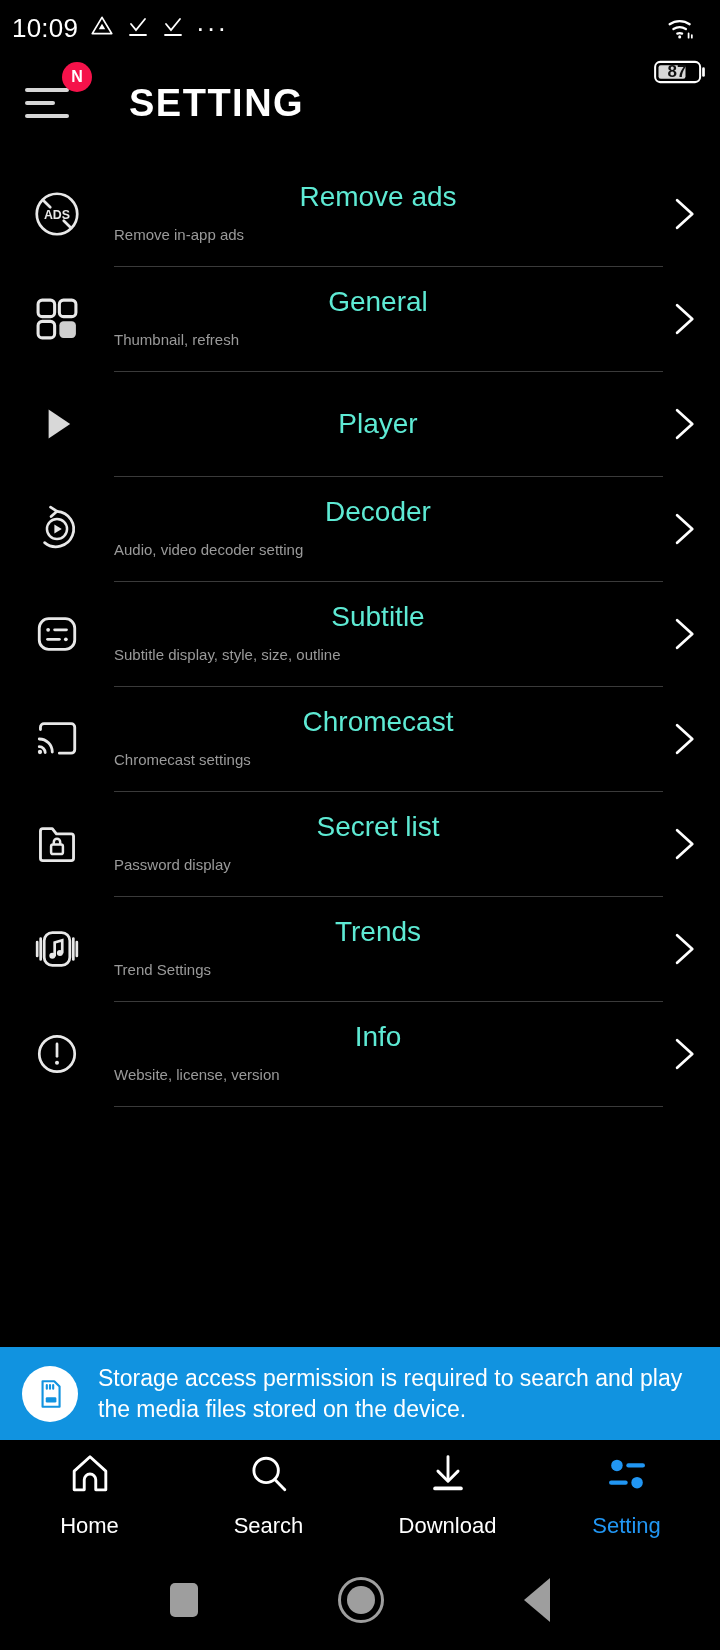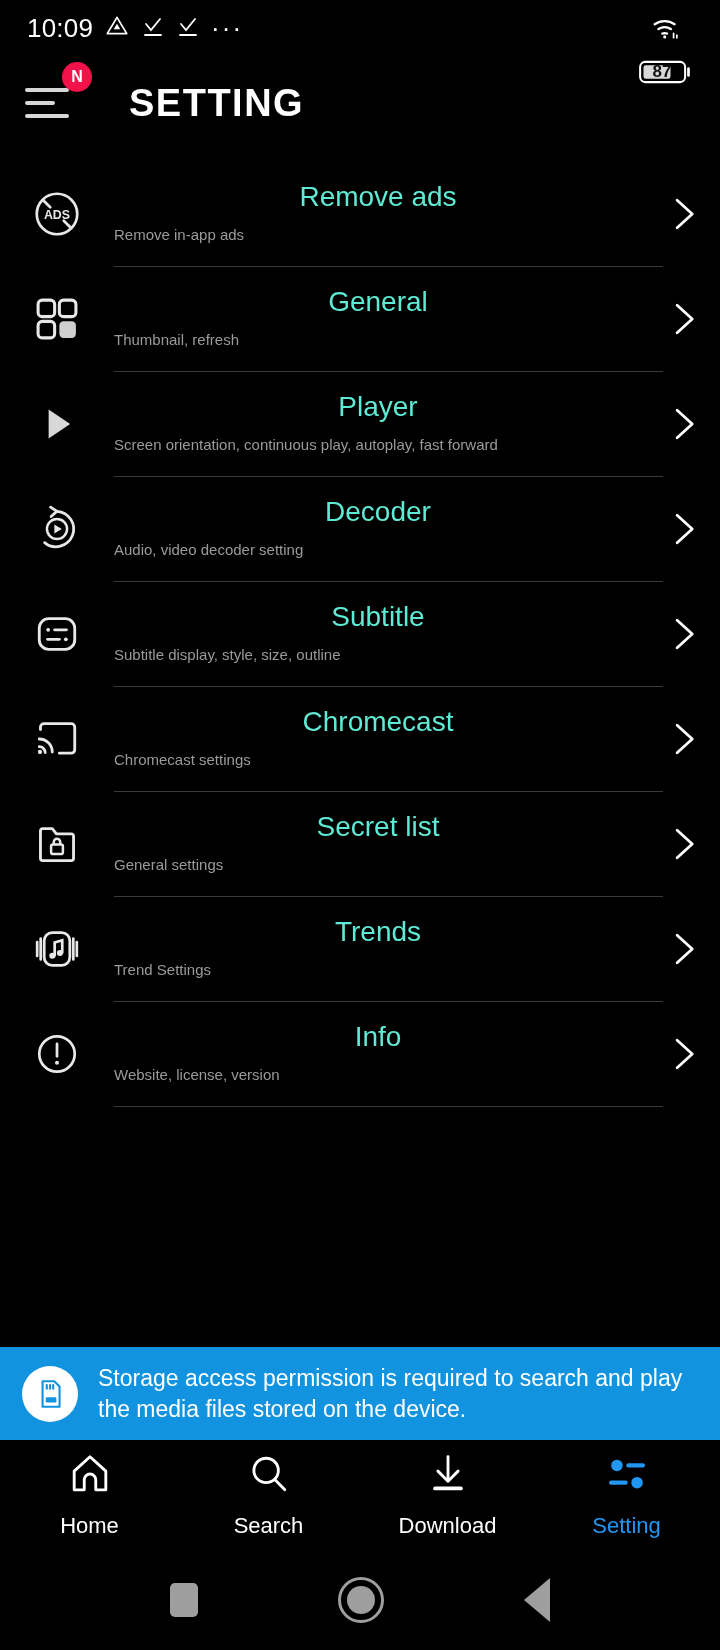--- a/index.html
+++ b/index.html
@@ -7,21 +7,21 @@
     width:720px; height:1650px;
     background:#000;
     font-family:"Liberation Sans", sans-serif;
     overflow:hidden;
   }
   .screen{ position:relative; width:720px; height:1650px; background:#000; }
 
   
   .statusbar{
     position:absolute; top:0; left:0; width:720px; height:56px;
-    display:flex; align-items:center; padding:0 27px;
+    display:flex; align-items:center; padding:0 12px;
   }
   .sb-left{ display:flex; align-items:center; gap:11px; }
   .sb-time{ color:#fff; font-size:26px; letter-spacing:.2px; font-weight:400; }
   .sb-right{ margin-left:auto; display:flex; align-items:center; gap:13px;flex-direction:column; }
   .sb-dots{ color:#fff; font-size:26px; line-height:14px; letter-spacing:2px; }
 
   
   .appbar{ position:absolute; top:62px; left:0; width:720px; height:82px; display:flex; align-items:center; }
   .menu-btn{ position:relative; width:64px; height:60px; margin-left:25px; display:flex; flex-direction:column; justify-content:center; gap:9px; }
   .menu-btn i{ display:block; height:4px; background:#d6d6d6; border-radius:2px; }
@@ -182,21 +182,20 @@
     <div class="divider"></div>
 
     <div class="row">
       <div class="row-icon">
         <svg width="48" height="48" viewBox="0 0 40 40" fill="#d8d8d8">
             <path d="M13 8 L31 20 L13 32 Z"></path>
           </svg>
       </div>
       <div class="row-text">
         <div class="row-title">Player</div>
-        <div class="row-sub">Screen orientation, continuous play, autoplay, fast forward</div>
       </div>
       <div class="chev">
         <svg width="34" height="44" viewBox="0 0 24 32" fill="none" stroke="#ffffff" stroke-width="2" stroke-linecap="round" stroke-linejoin="round">
             <path d="M7 6 L18 16 L7 26"></path>
           </svg>
       </div>
     </div>
     <div class="divider"></div>
 
     <div class="row">
@@ -266,21 +265,21 @@
     <div class="row">
       <div class="row-icon">
         <svg width="52" height="52" viewBox="0 0 44 44" fill="none" stroke="#e8e8e8" stroke-width="2.4" stroke-linejoin="round">
           <path d="M8 34 V11 a2 2 0 0 1 2 -2 h8 l3.5 4.5 H34 a2 2 0 0 1 2 2 V34 a2 2 0 0 1 -2 2 H10 a2 2 0 0 1 -2 -2 Z"></path>
           <rect x="17" y="22.5" width="10" height="8" rx="1.6" stroke-width="2.1"></rect>
           <path d="M19.3 22.5 V20.3 a2.7 2.7 0 0 1 5.4 0 V22.5" stroke-width="2.1"></path>
         </svg>
       </div>
       <div class="row-text">
         <div class="row-title">Secret list</div>
-        <div class="row-sub">General settings</div>
+        <div class="row-sub">Password display</div>
       </div>
       <div class="chev">
         <svg width="34" height="44" viewBox="0 0 24 32" fill="none" stroke="#ffffff" stroke-width="2" stroke-linecap="round" stroke-linejoin="round">
             <path d="M7 6 L18 16 L7 26"></path>
           </svg>
       </div>
     </div>
     <div class="divider"></div>
 
     <div class="row">

